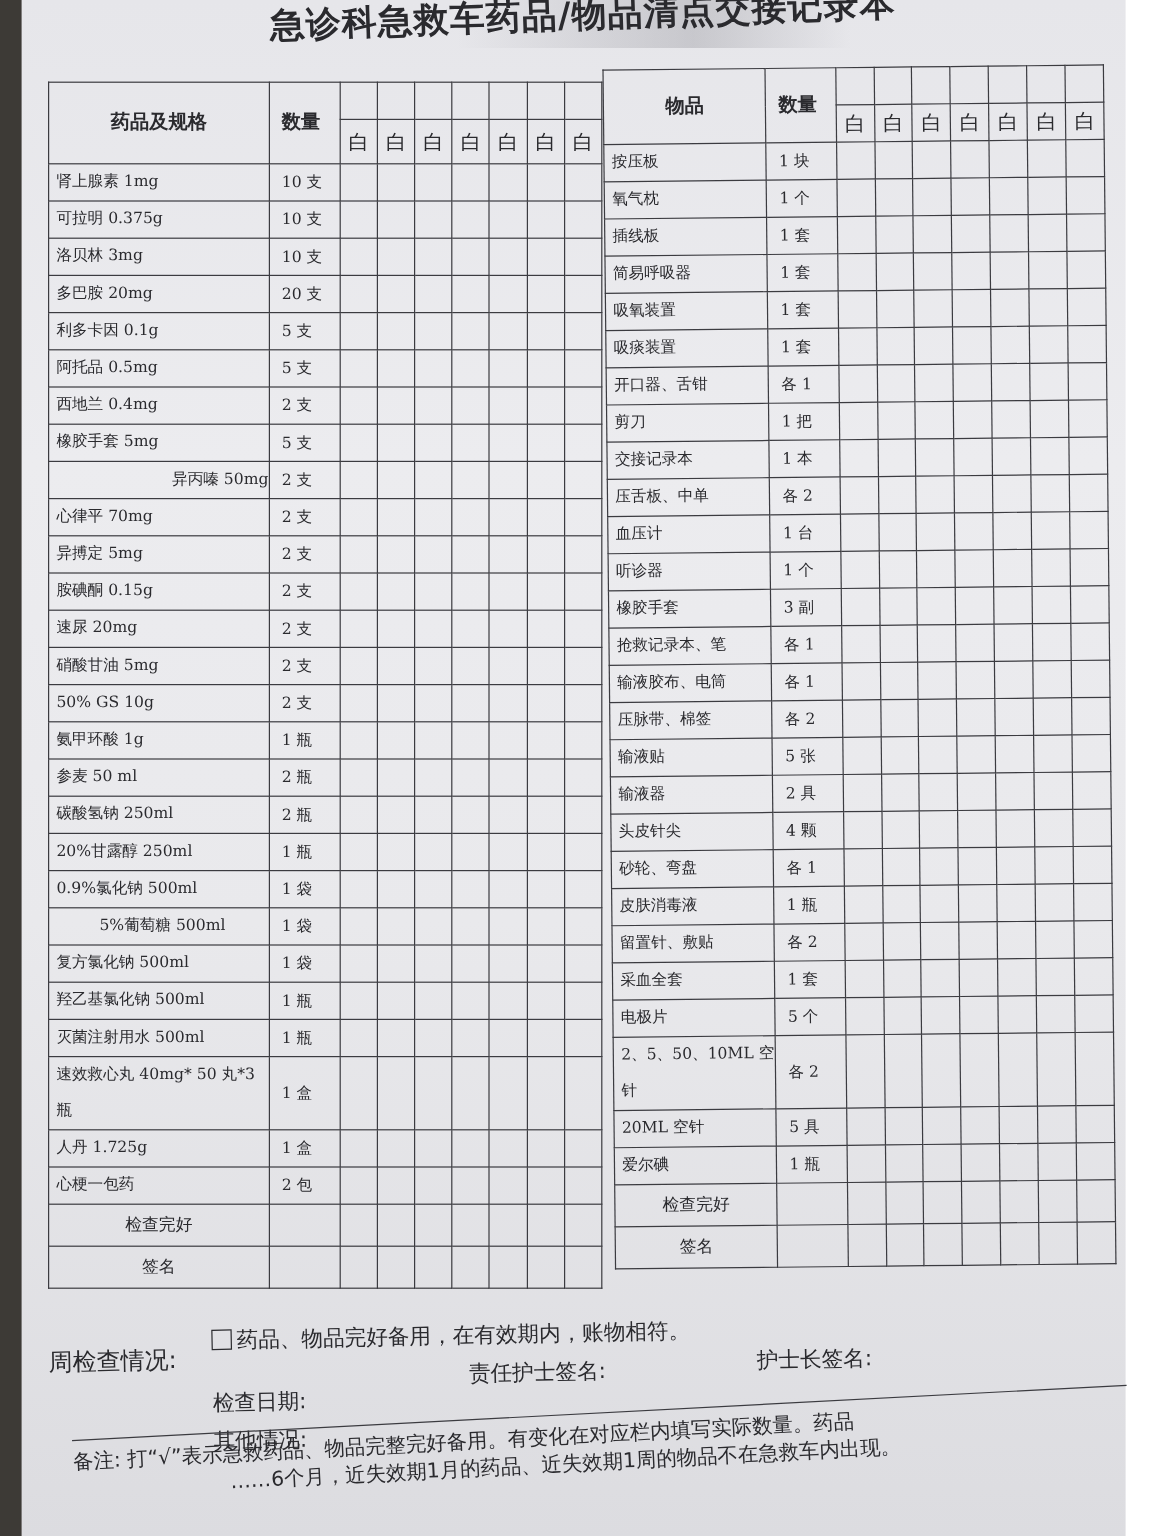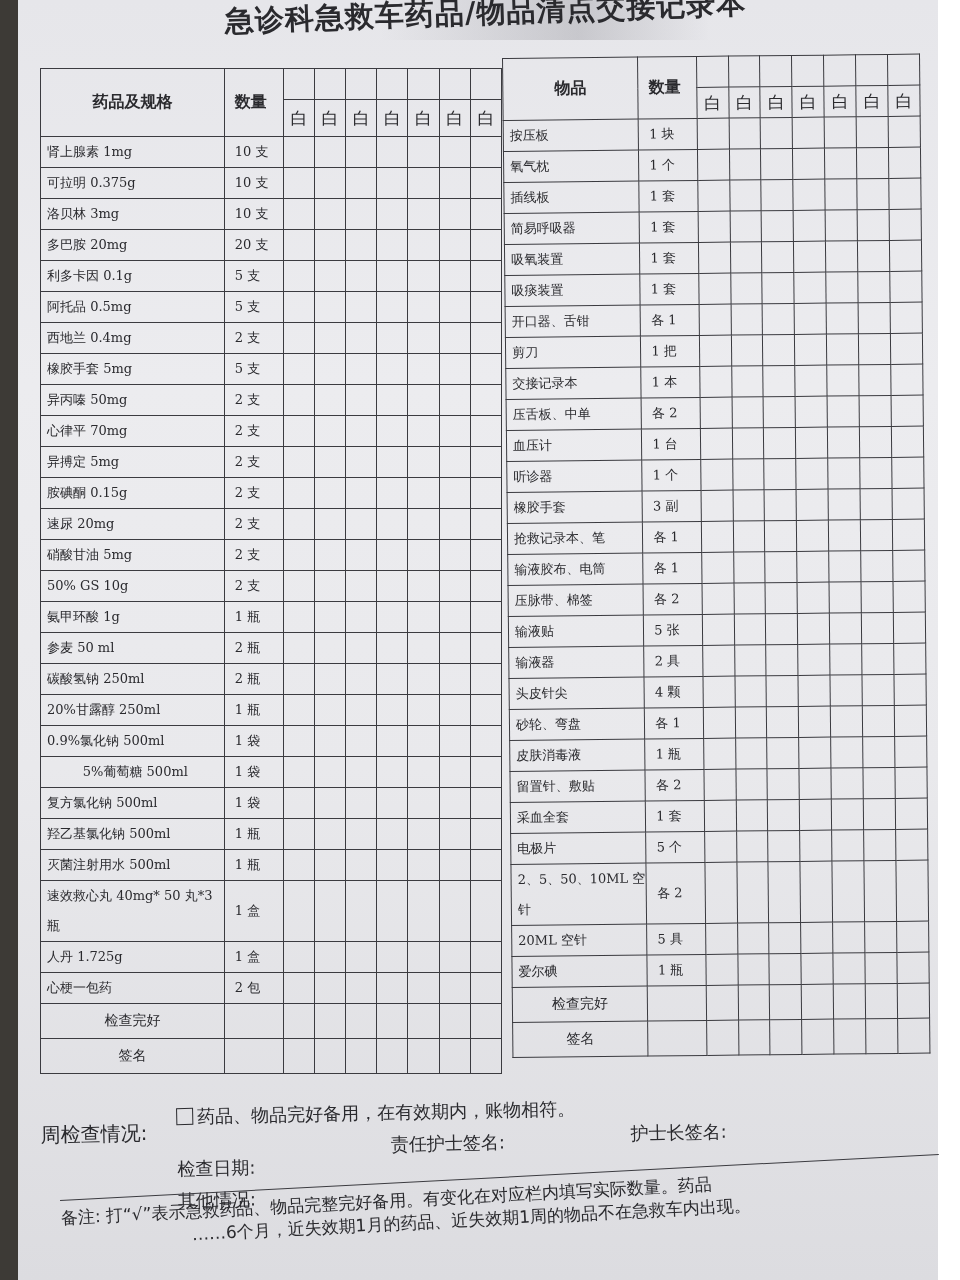--- a/index.html
+++ b/index.html
@@ -180,21 +180,21 @@
         <td class="qty">5 支</td>
         <td class="empty"></td>
         <td class="empty"></td>
         <td class="empty"></td>
         <td class="empty"></td>
         <td class="empty"></td>
         <td class="empty"></td>
         <td class="empty"></td>
       </tr>
       <tr>
-        <td class="name" style="white-space:normal;line-height:30px;">异丙嗪  50mg</td>
+        <td class="name" style="white-space:normal;line-height:30px;text-align:right;">异丙嗪  50mg</td>
         <td class="qty">2 支</td>
         <td class="empty"></td>
         <td class="empty"></td>
         <td class="empty"></td>
         <td class="empty"></td>
         <td class="empty"></td>
         <td class="empty"></td>
         <td class="empty"></td>
       </tr>
       <tr>

